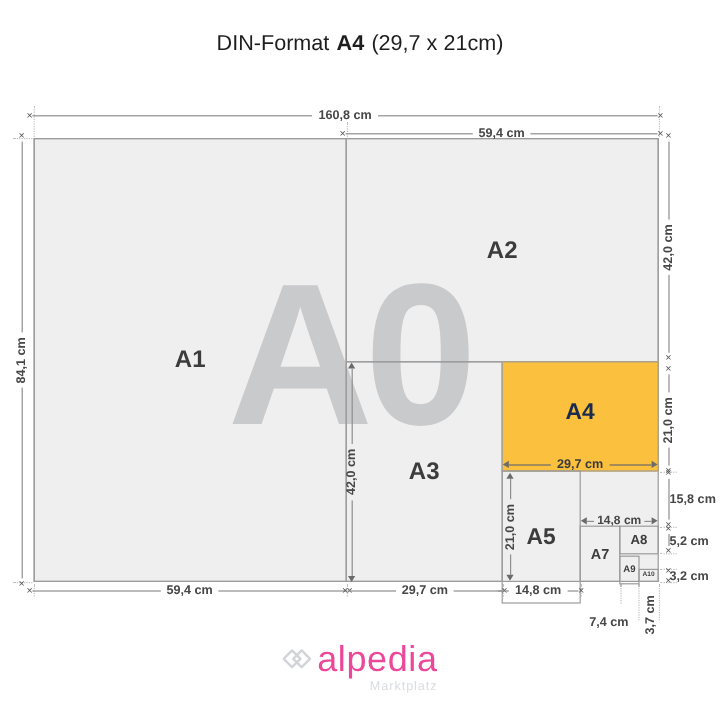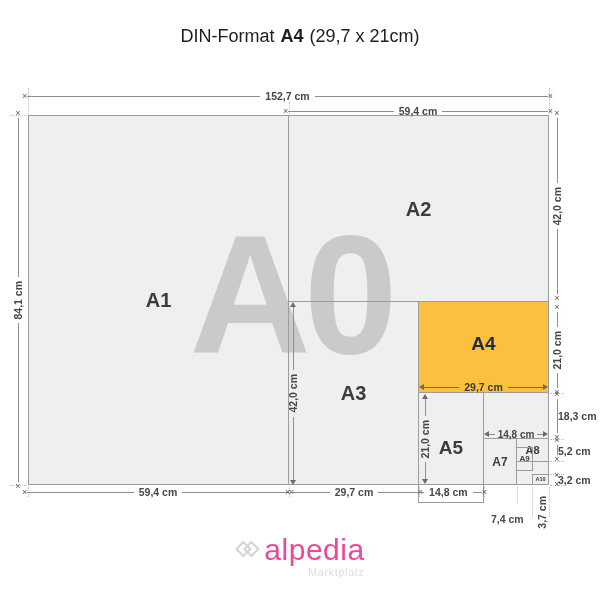--- a/index.html
+++ b/index.html
@@ -92,31 +92,31 @@
   </div>
   <div class="paper-box" style="left:418px;top:392px;width:66px;height:111px;">
     <span class="fmt-label" style="font-size:19px;">A5</span>
   </div>
   <div class="paper-box" style="left:483px;top:438px;width:34px;height:47px;">
     <span class="fmt-label" style="font-size:12px;">A7</span>
   </div>
   <div class="paper-box" style="left:516px;top:438px;width:33px;height:24px;">
     <span class="fmt-label" style="font-size:11px;">A8</span>
   </div>
-  <div class="paper-box" style="left:516px;top:447px;width:17px;height:24px;">
+  <div class="paper-box" style="left:516px;top:463px;width:17px;height:24px;">
     <span class="fmt-label" style="font-size:8px;">A9</span>
   </div>
   <div class="paper-box" style="left:532px;top:474px;width:17px;height:11px;">
     <span class="fmt-label" style="font-size:5.5px;">A10</span>
   </div>
 
   <div class="dim-h" style="left:22px;top:90px;width:531px;height:12px;">
     <span class="xm">×</span>
       <i class="ln"></i>
-    <span class="tx">152,7 cm</span>
+    <span class="tx">160,8 cm</span>
     <i class="ln"></i>
       <span class="xm">×</span>
   </div>
   <div class="dim-h" style="left:283px;top:105px;width:270px;height:12px;">
     <span class="xm">×</span>
       <i class="ln"></i>
     <span class="tx">59,4 cm</span>
     <i class="ln"></i>
       <span class="xm">×</span>
   </div>
@@ -141,21 +141,21 @@
       <i class="ln"></i>
     <span class="vtx">21,0 cm</span>
     <i class="ln"></i>
       <span class="xm">×</span>
   </div>
   <div class="tickline" style="left:551px;top:390px;width:12px;height:52px;">
     <span class="xm">×</span>
       <i class="ln"></i>
       <span class="xm">×</span>
   </div>
-  <span class="side-label" style="left:558px;top:410px;">18,3 cm</span>
+  <span class="side-label" style="left:558px;top:410px;">15,8 cm</span>
   <div class="tickline" style="left:551px;top:436px;width:12px;height:28px;">
     <span class="xm">×</span>
       <i class="ln"></i>
       <span class="xm">×</span>
   </div>
   <span class="side-label" style="left:558px;top:445px;">5,2 cm</span>
   <div class="tickline" style="left:551px;top:471px;width:12px;height:17px;">
     <span class="xm">×</span>
       <span class="xm">×</span>
   </div>

